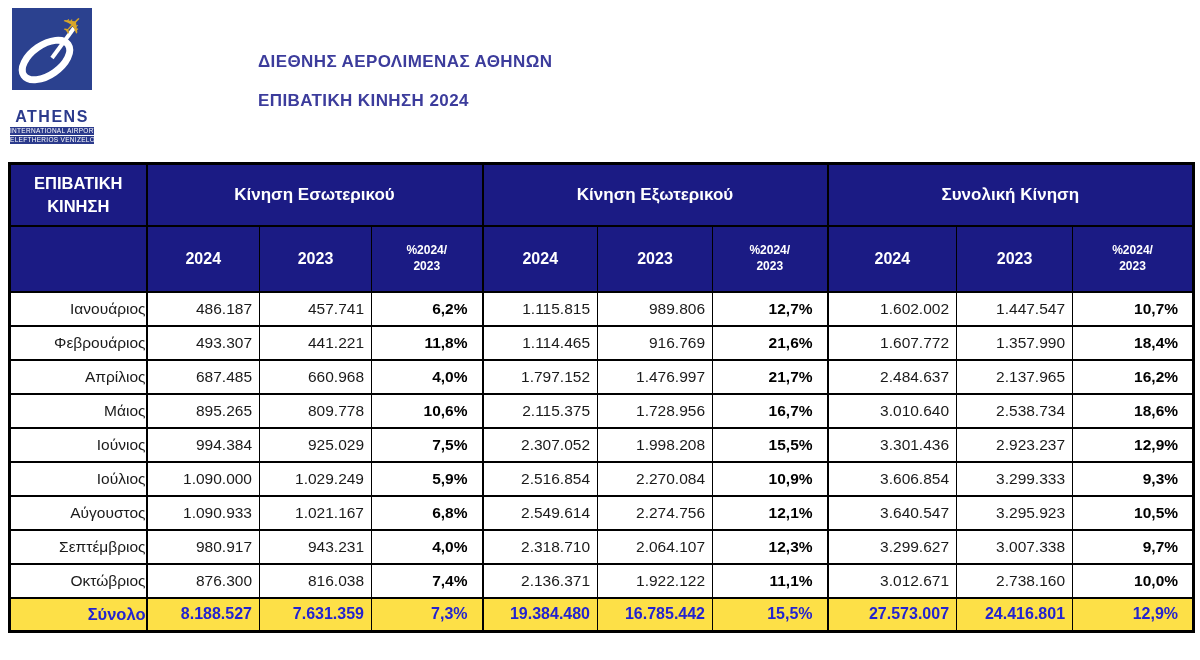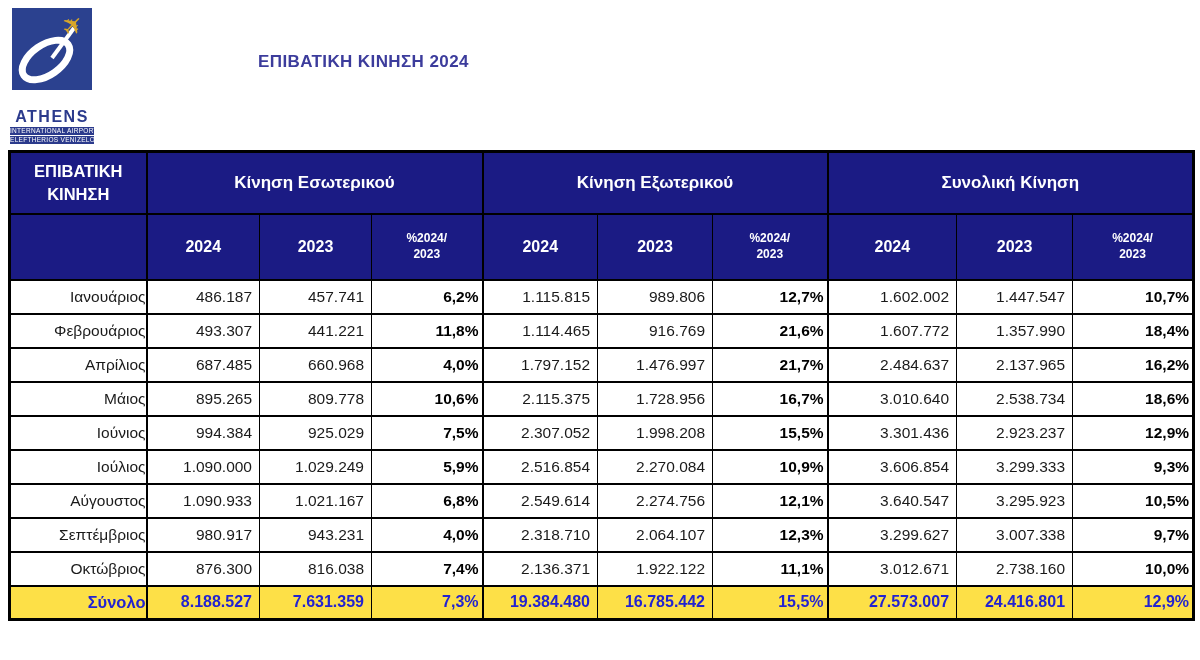--- a/index.html
+++ b/index.html
@@ -22,25 +22,25 @@
     background: #2b3a8c; color: #ffffff; font-size: 6.5px; line-height: 8px;
     text-align: center; letter-spacing: 0.3px; width: 84px; margin-top: 1px;
     white-space: nowrap; overflow: hidden;
   }
 
   
   .titles { position: absolute; left: 258px; top: 52px; }
   .title-line {
     font-size: 17px; font-weight: bold; color: #3c3c9c; letter-spacing: 0.4px;
   }
-  .title-line + .title-line { margin-top: 19px; text-align: center; }
+  .title-line + .title-line { margin-top: 19px; }
 
   
   table.traffic {
-    position: absolute; left: 8px; top: 150px; width: 1184px;
+    position: absolute; left: 8px; top: 162px; width: 1184px;
     border-collapse: collapse; table-layout: fixed;
     border: 3px solid #000;
     font-family: "Liberation Sans", "DejaVu Sans", sans-serif;
   }
   .traffic th, .traffic td {
     border: solid #000; border-width: 2px 1px;
     overflow: hidden; white-space: nowrap;
   }
   .traffic .gs { border-left-width: 2px; }
 
@@ -52,21 +52,21 @@
   }
   th.corner { font-size: 16.5px; white-space: pre-line; line-height: 1.4; }
   th.group  { font-size: 17px; }
   th.year   { font-size: 16px; }
   th.pct-hdr{ font-size: 12px; white-space: pre-line; line-height: 1.3; }
 
   .data-row { height: 34px; }
   .traffic td { background: #ffffff; font-size: 15.5px; color: #1a1a1a; }
   td.month { text-align: right; padding-left: 5px; }
   td.num   { text-align: right; padding-right: 7px; }
-  td.pct   { text-align: right; padding-right: 3px; font-weight: bold; color: #000; }
+  td.pct   { text-align: right; padding-right: 14px; font-weight: bold; color: #000; }
 
   .total-row { height: 34px; }
   .total-row td {
     background: #fde047; color: #2323d0; font-weight: bold; font-size: 16px;
     border-top-width: 2px;
   }
   .total-row td.month { font-size: 16.5px; }
 </style>
 </head>
 <body>
@@ -81,20 +81,21 @@
       <g transform="translate(63,15) rotate(-45)">
         <text x="-14" y="9" font-size="26" fill="#d8a62a">✈</text>
       </g>
     </svg>
     <div class="logo-athens">ATHENS</div>
     <div class="logo-band">INTERNATIONAL AIRPORT</div>
     <div class="logo-band">ELEFTHERIOS VENIZELOS</div>
   </div>
 
   <div class="titles">
+    <div class="title-line">ΔΙΕΘΝΗΣ ΑΕΡΟΛΙΜΕΝΑΣ ΑΘΗΝΩΝ</div>
     <div class="title-line">ΕΠΙΒΑΤΙΚΗ ΚΙΝΗΣΗ 2024</div>
   </div>
 
   <table class="traffic">
     <colgroup>
       <col style="width:137px">
         <col style="width:113px">
         <col style="width:112px">
         <col style="width:111px">
       <col style="width:115px">

